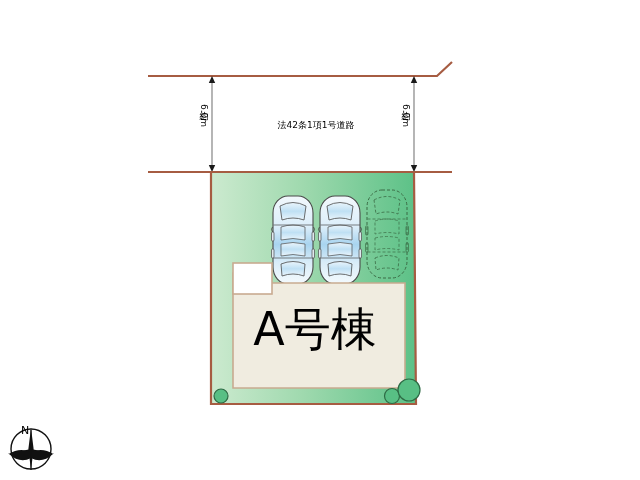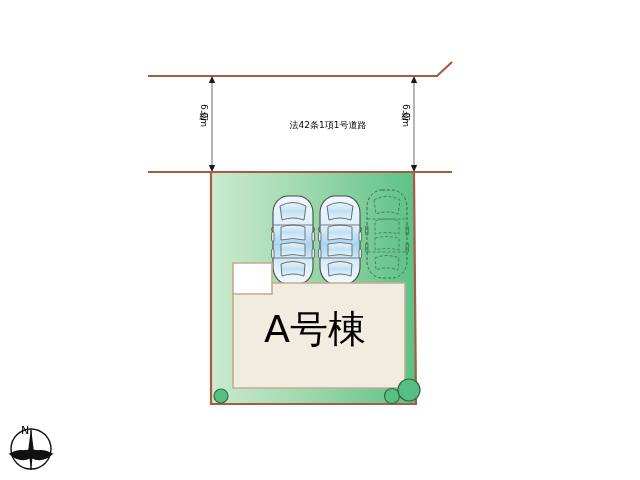--- a/index.html
+++ b/index.html
@@ -21,21 +21,21 @@
   #plan-svg {
     position: absolute;
     left: 0;
     top: 0;
     width: 640px;
     height: 480px;
     display: block;
   }
   .road-label {
     position: absolute;
-    left: 268px;
+    left: 256px;
     top: 119px;
     width: 120px;
     text-align: center;
     font-size: 9px;
     line-height: 12px;
     color: #000000;
     letter-spacing: 0px;
     white-space: nowrap;
     font-family: "DejaVu Sans", "Liberation Sans", sans-serif;
   }
@@ -56,21 +56,21 @@
   .dim-label.right {
     left: 401px;
     top: 104px;
   }
   .building-label {
     position: absolute;
     left: 235px;
     top: 306px;
     width: 160px;
     text-align: center;
-    font-size: 38px;
+    font-size: 46px;
     line-height: 46px;
     color: #000000;
     white-space: nowrap;
     font-family: "DejaVu Sans", "Liberation Sans", sans-serif;
   }
   .compass-label {
     position: absolute;
     left: 21px;
     top: 425px;
     font-size: 11px;

